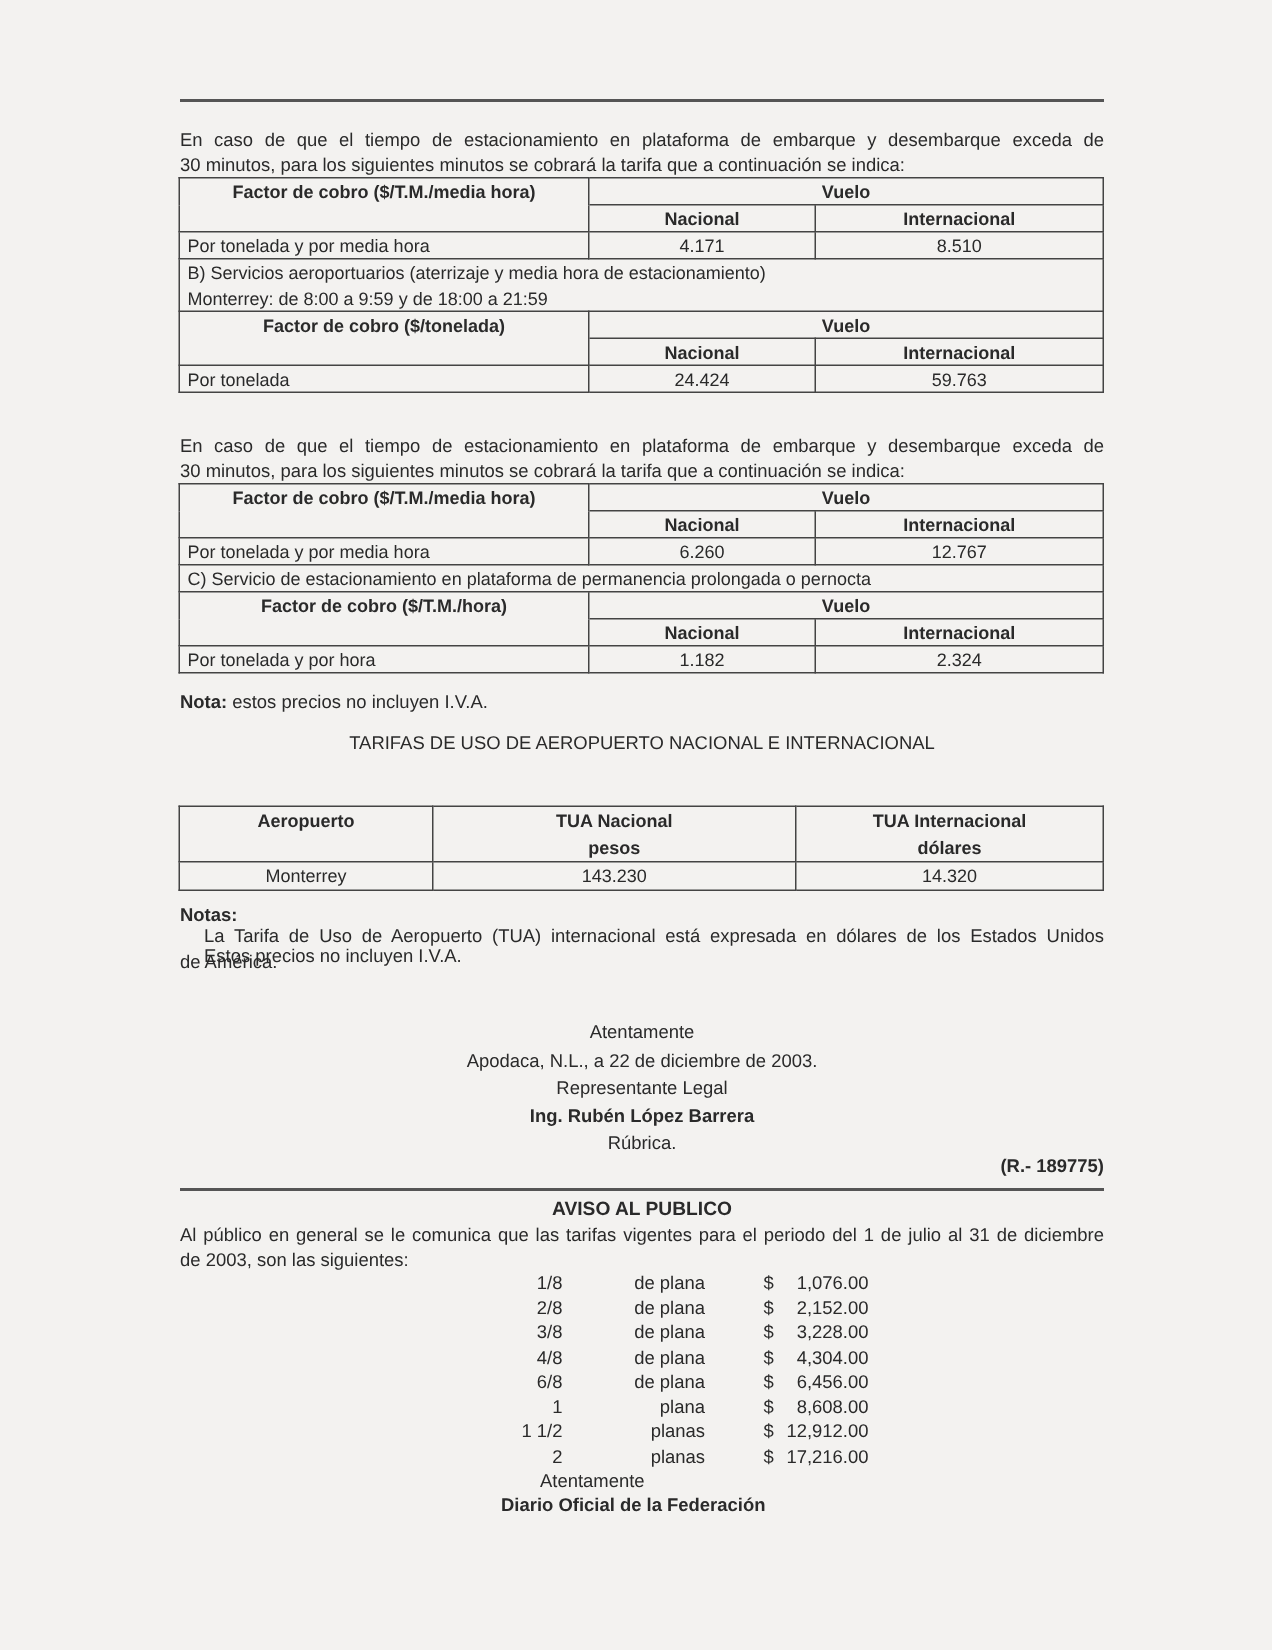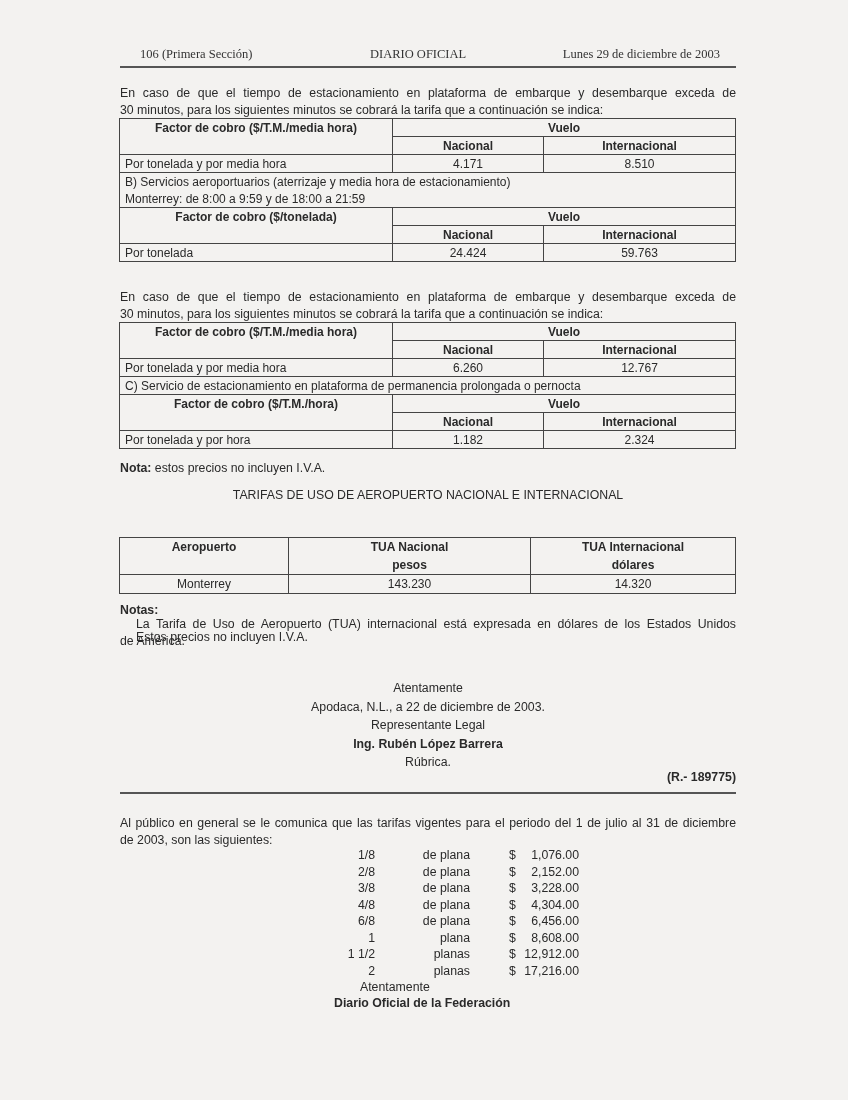--- a/index.html
+++ b/index.html
@@ -54,25 +54,20 @@
   .rate-row .cur { position: absolute; left: 187px; }
   .rate-row .amt { position: absolute; right: 23px; text-align: right; }
   .footer-att { position: absolute; left: 360px; top: 980px; font-size: 12.3px; }
   .footer-org { position: absolute; left: 334px; top: 996px; font-weight: bold; font-size: 12.3px; }
 </style>
 </head>
 <body>
 
 <div class="page">
 
-  <div class="header">
-    <span class="left">106   (Primera Sección)</span>
-    <span class="center">DIARIO OFICIAL</span>
-    <span class="right">Lunes 29 de diciembre de 2003</span>
-  </div>
   <div class="header-rule"></div>
 
   <div class="para" style="top:85px;">
     <span class="first">En caso de que el tiempo de estacionamiento en plataforma de embarque y desembarque exceda de</span>
     <span>30 minutos, para los siguientes minutos se cobrará la tarifa que a continuación se indica:</span>
   </div>
 
   <table class="grid" style="top:118px;">
     <tbody>
         <tr>
@@ -191,20 +186,21 @@
   <div class="sig" style="top:679px;">
     <div>Atentamente</div>
     <div>Apodaca, N.L., a 22 de diciembre de 2003.</div>
     <div>Representante Legal</div>
     <div style="font-weight:bold;">Ing. Rubén López Barrera</div>
     <div>Rúbrica.</div>
   </div>
   <div class="ref">(R.- 189775)</div>
   <div class="sep-rule"></div>
 
+  <div class="aviso-title">AVISO AL PUBLICO</div>
   <div class="para" style="top:815px;">
     <span class="first">Al público en general se le comunica que las tarifas vigentes para el periodo del 1 de julio al 31 de diciembre</span>
     <span>de 2003, son las siguientes:</span>
   </div>
 
   <div class="rates">
     <div class="rate-row">
       <span class="frac">1/8</span>
       <span class="unit">de plana</span>
       <span class="cur">$</span>

